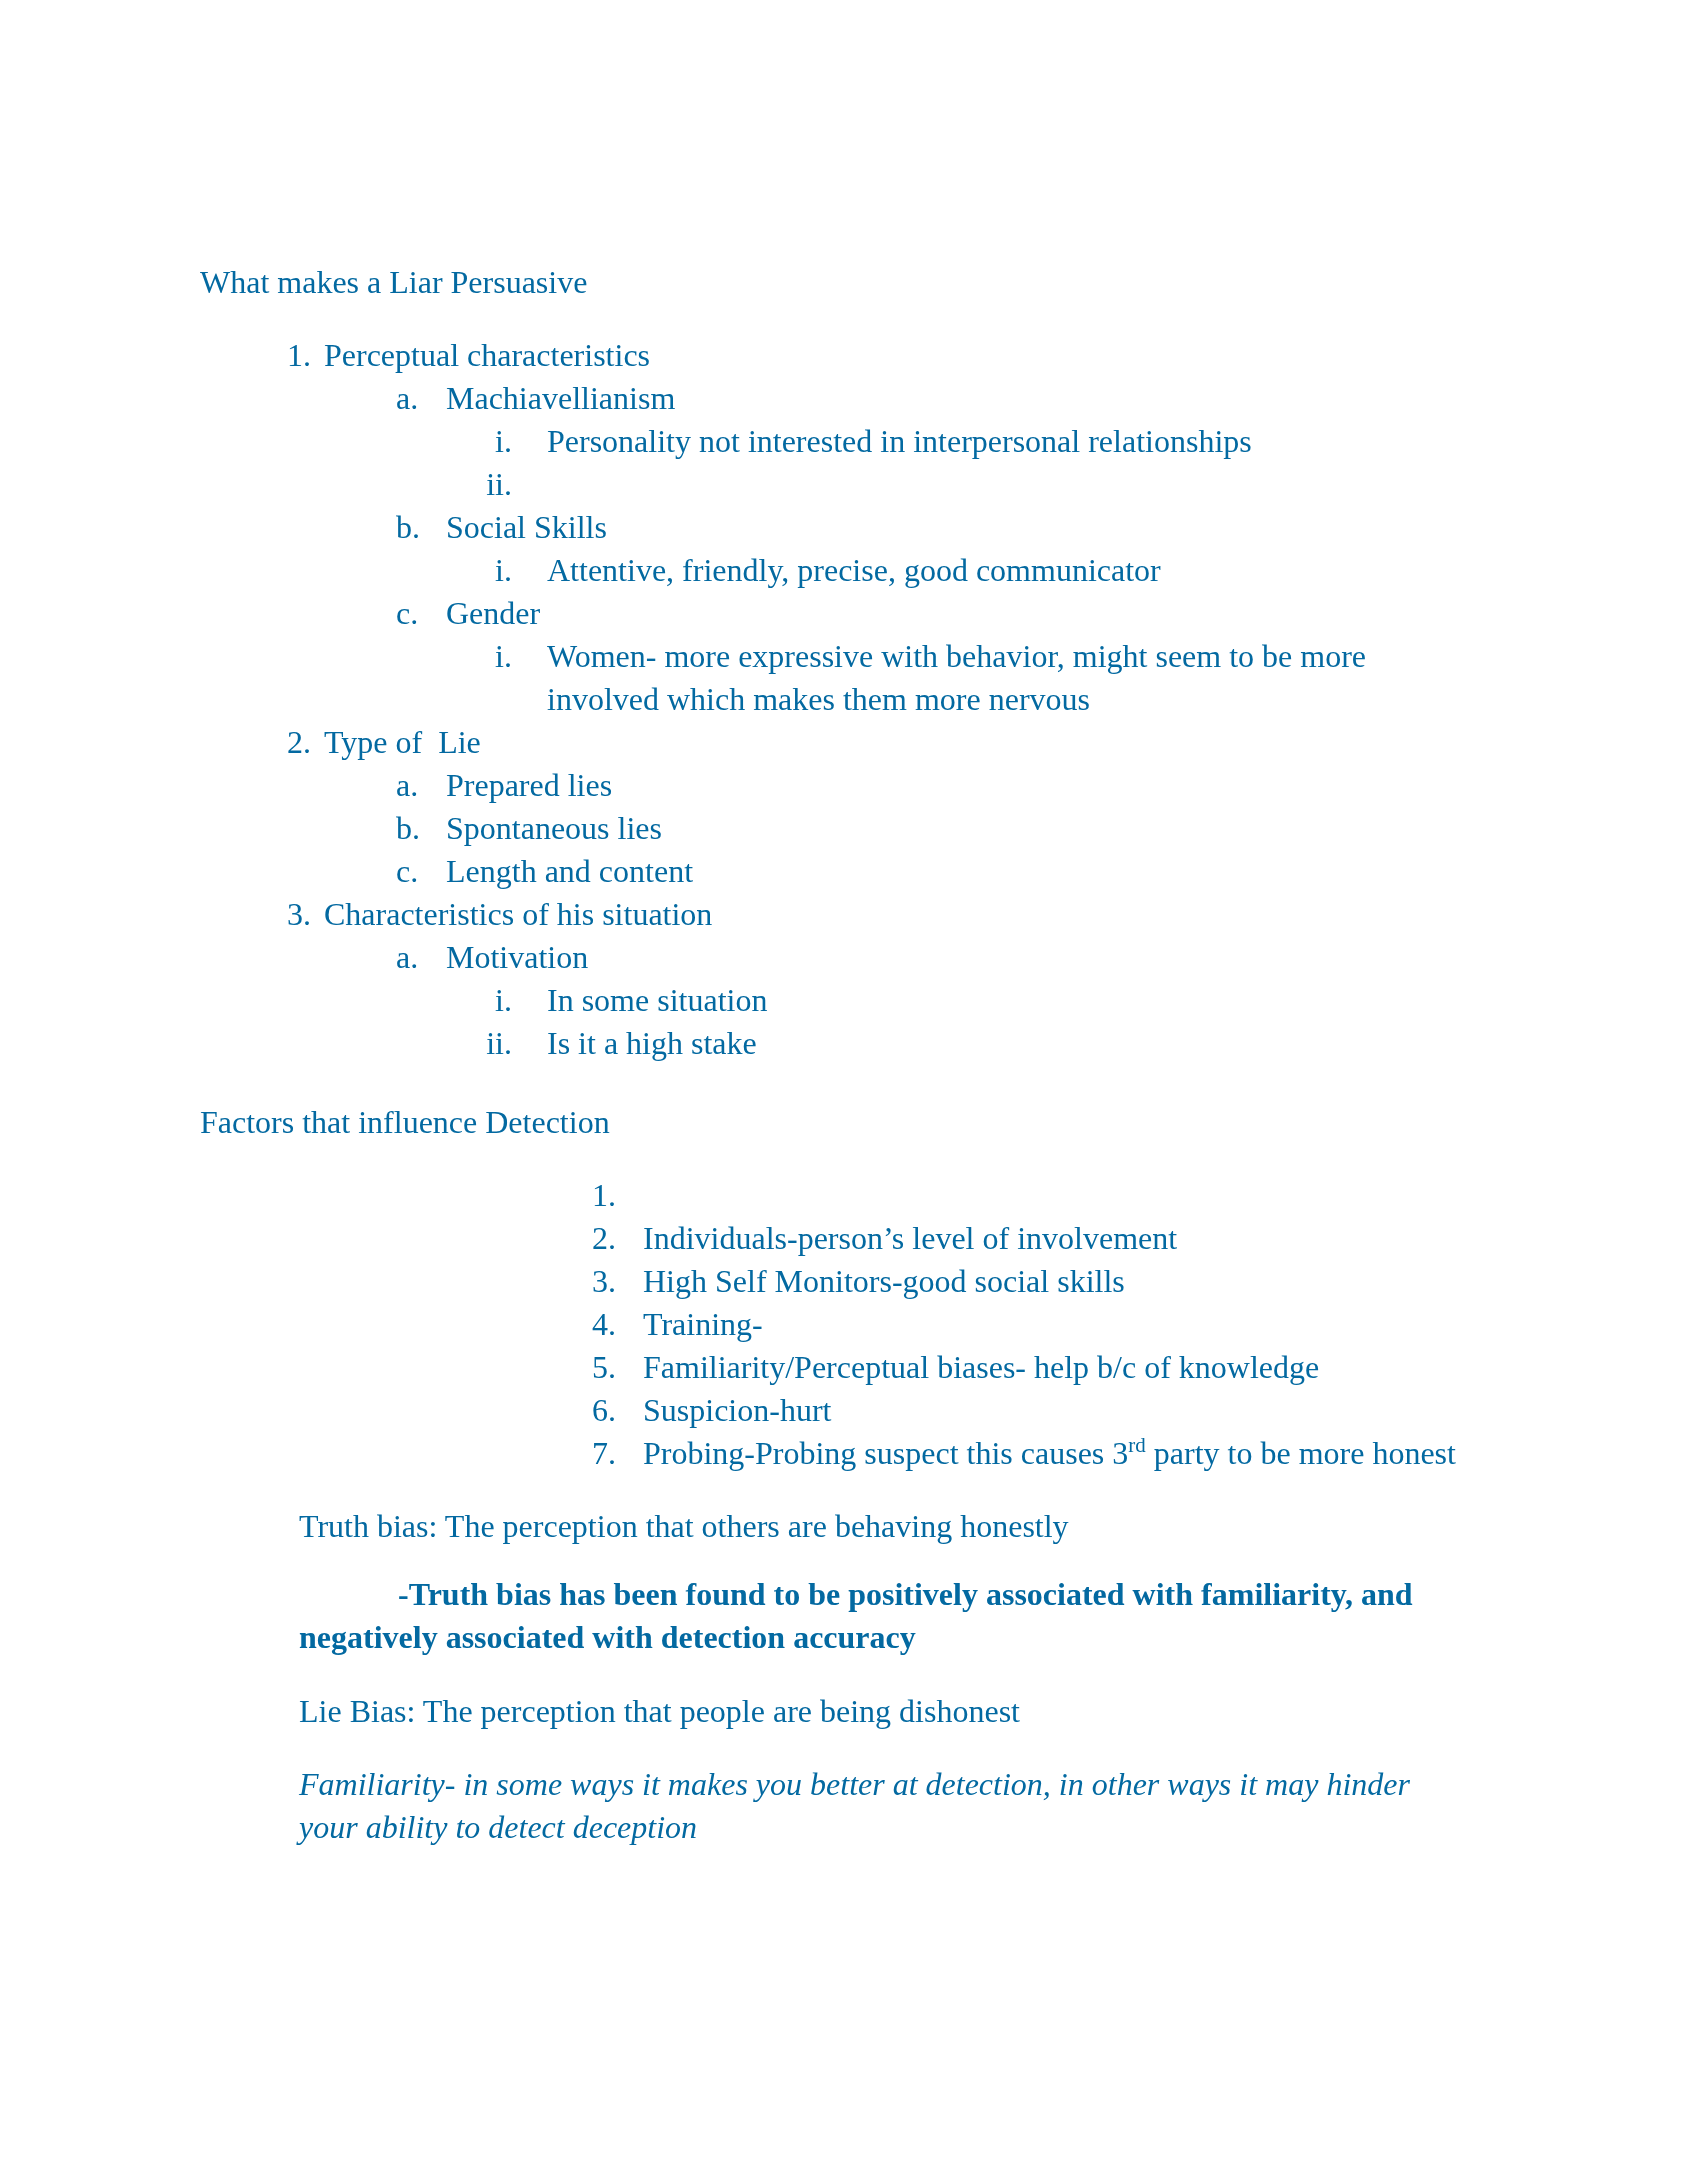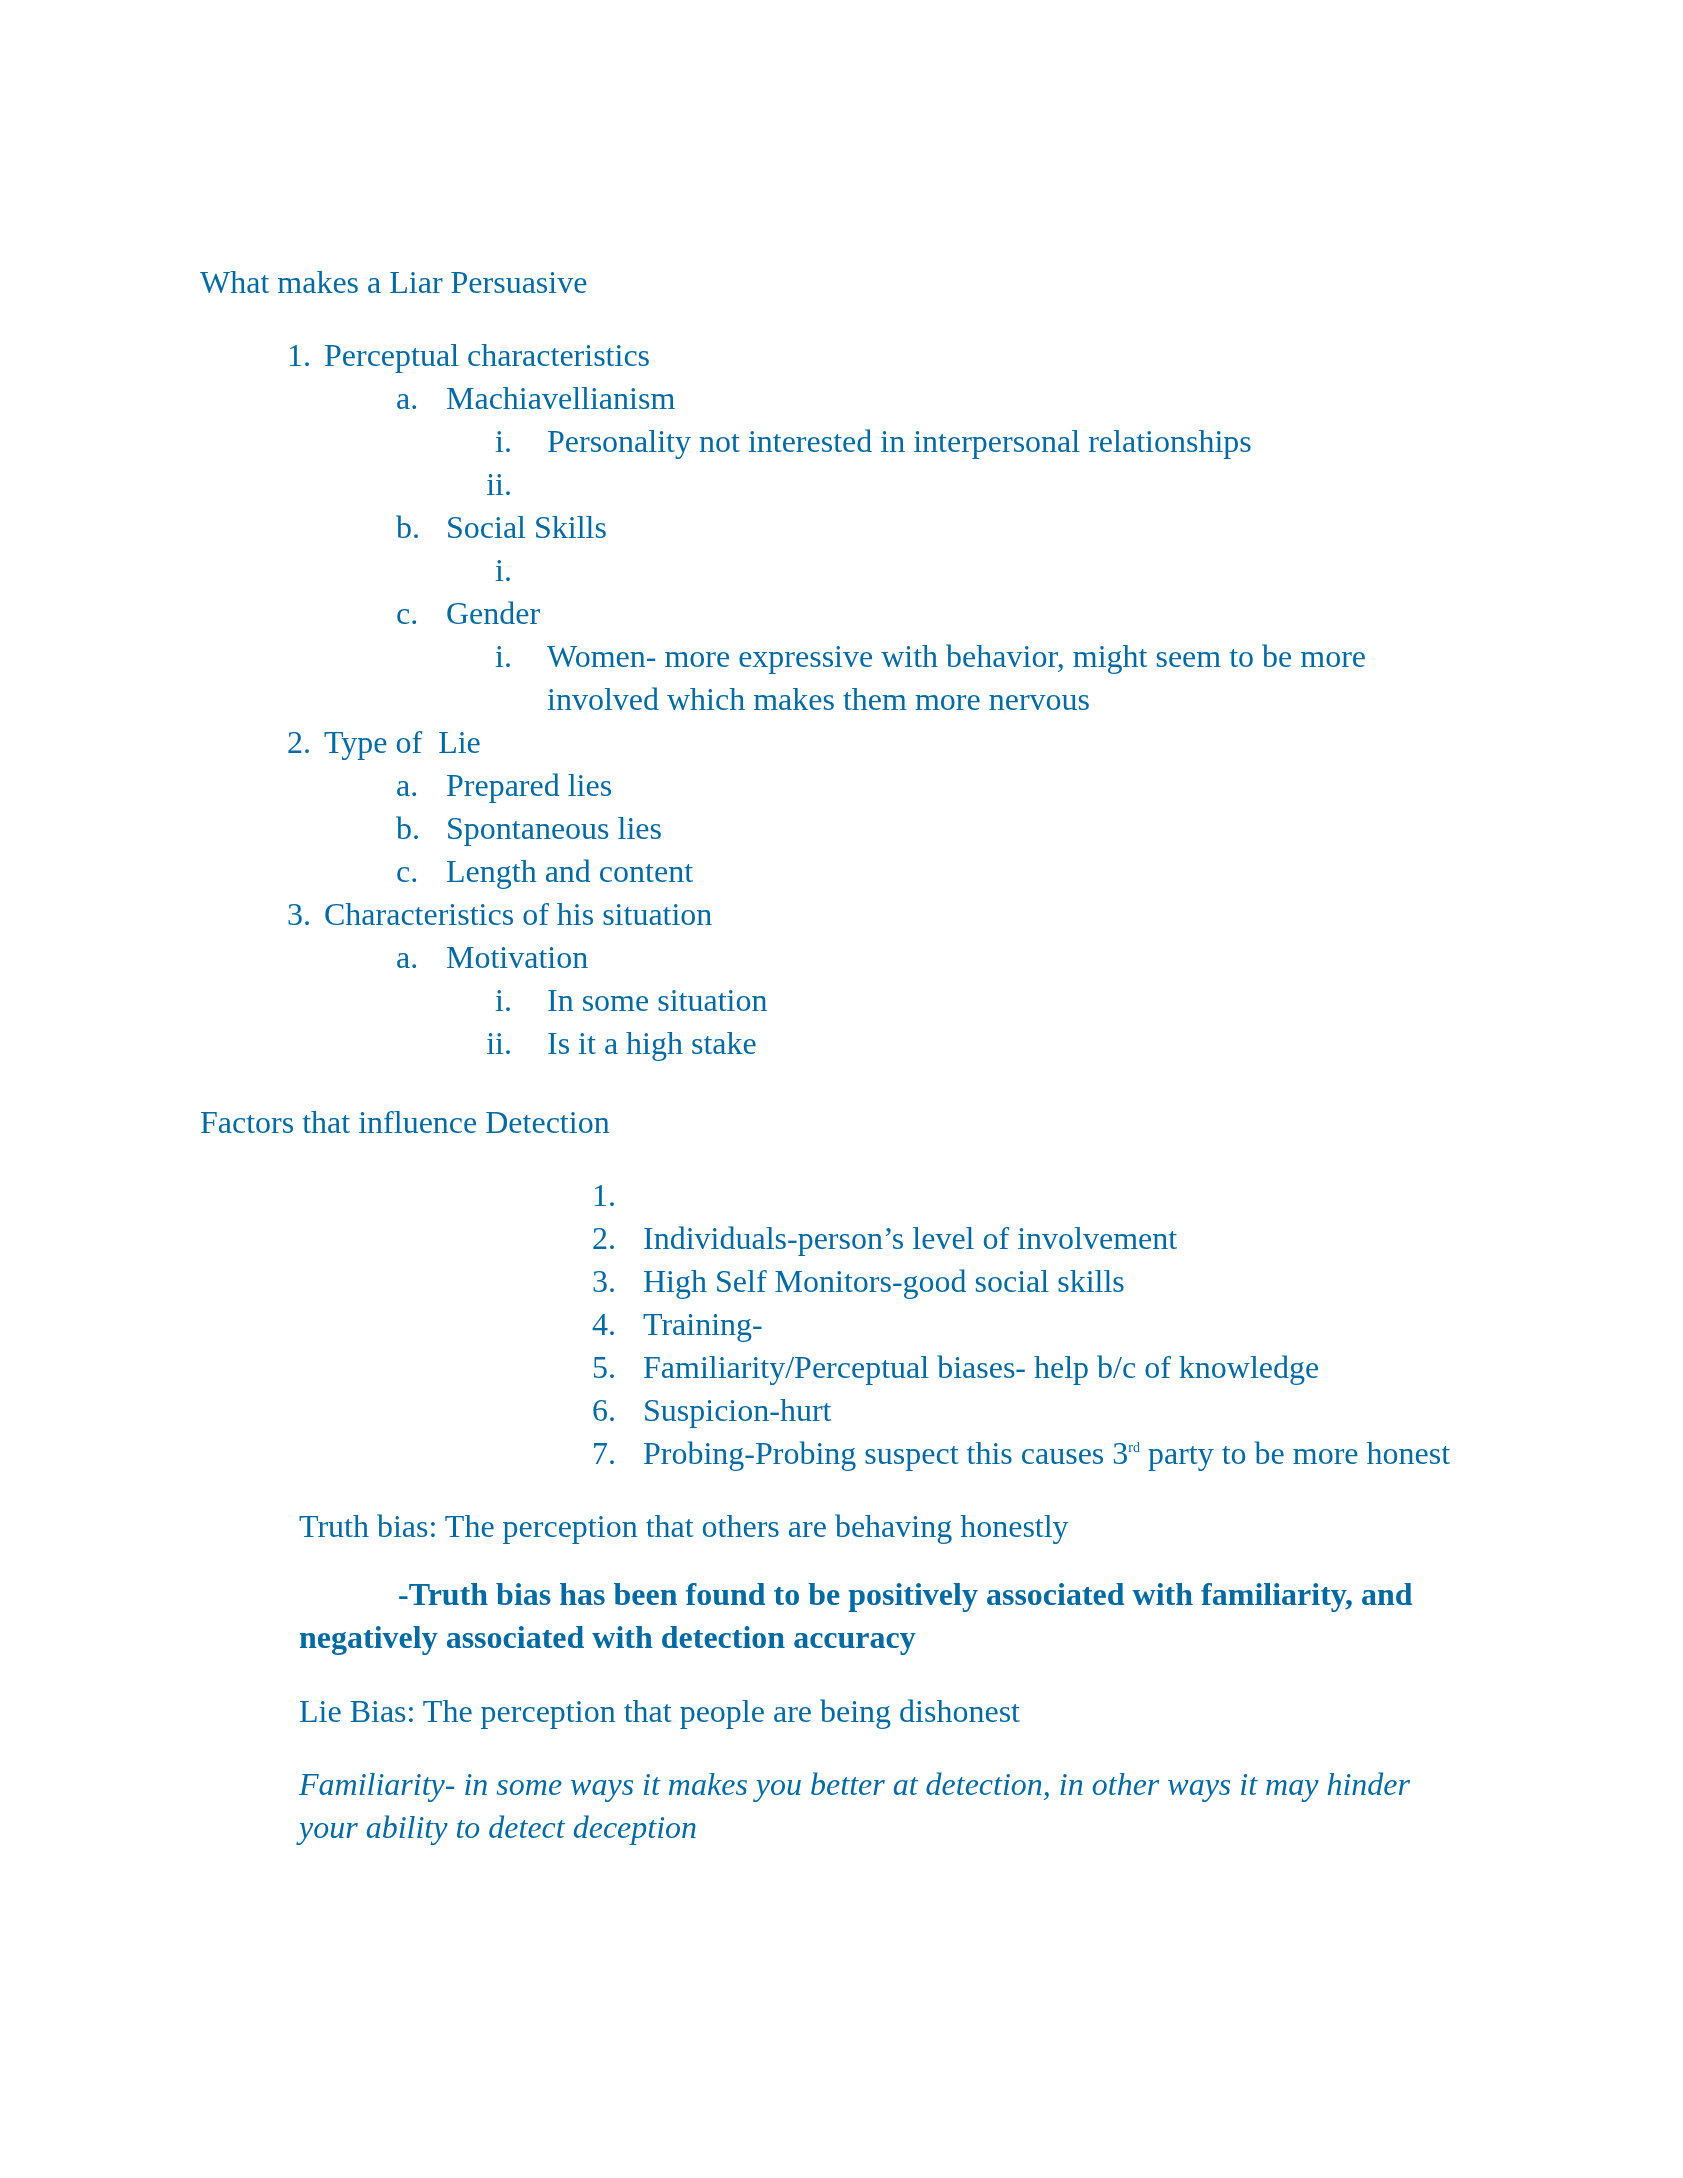--- a/index.html
+++ b/index.html
@@ -44,21 +44,21 @@
 
   .section-heading {
     margin-top: 36px;
     white-space: pre;
   }
   .factors { margin-top: 30px; }
   .lf { padding-left: 392px; }
   .lf .m { width: 51px; }
 
   .sup {
-    font-size: 14px;
+    font-size: 21px;
     line-height: 0;
     vertical-align: super;
   }
 
   .p-line {
     margin-left: 99px;
     margin-top: 30px;
     white-space: pre;
   }
   .p-note {
@@ -105,20 +105,21 @@
       </div>
       <div class="row l3">
         <span class="m">ii.</span>
       </div>
       <div class="row l2">
         <span class="m">b.</span>
         <span class="t">Social Skills</span>
       </div>
       <div class="row l3">
         <span class="m">i.</span>
+        <span class="t">Attentive, friendly, precise, good communicator</span>
       </div>
       <div class="row l2">
         <span class="m">c.</span>
         <span class="t">Gender</span>
       </div>
       <div class="row l3">
         <span class="m">i.</span>
         <span class="t wrap">Women- more expressive with behavior, might seem to be more involved which makes them more nervous</span>
       </div>
       <div class="row l1">

